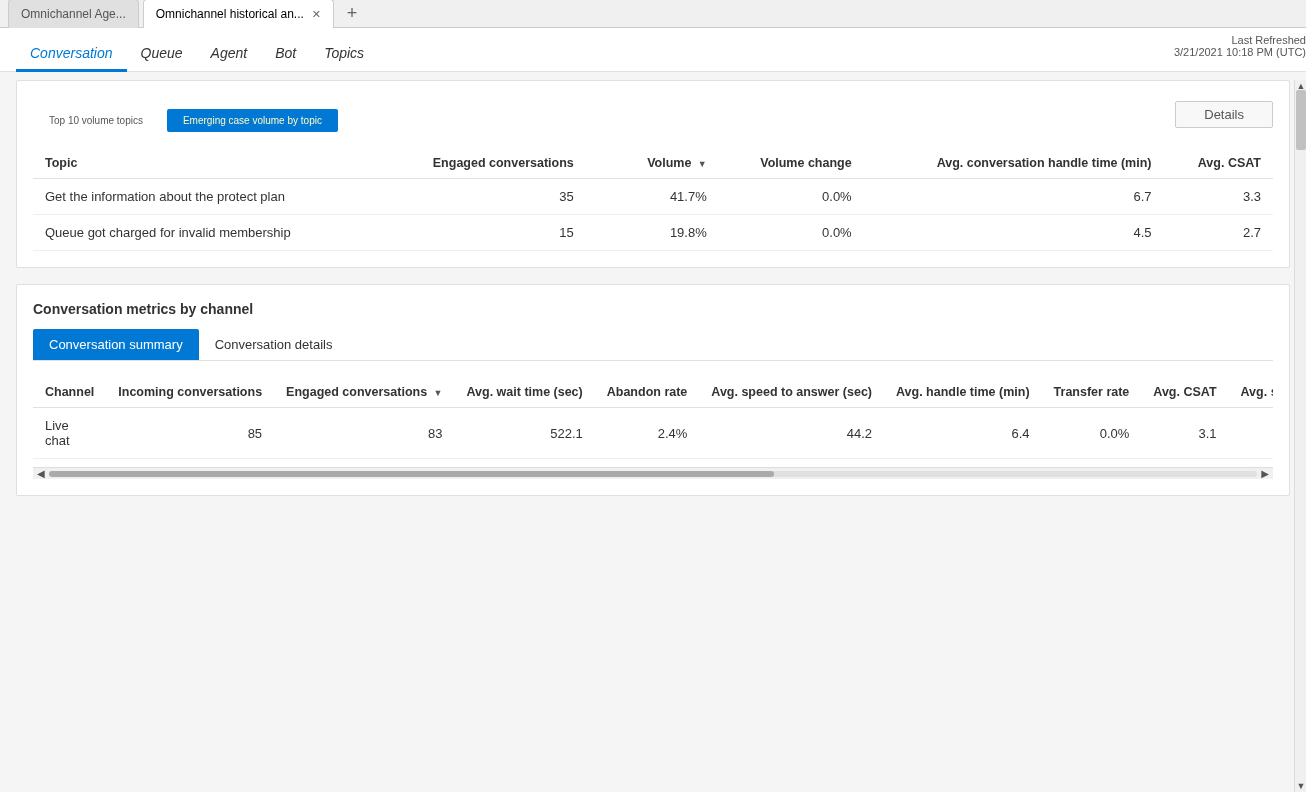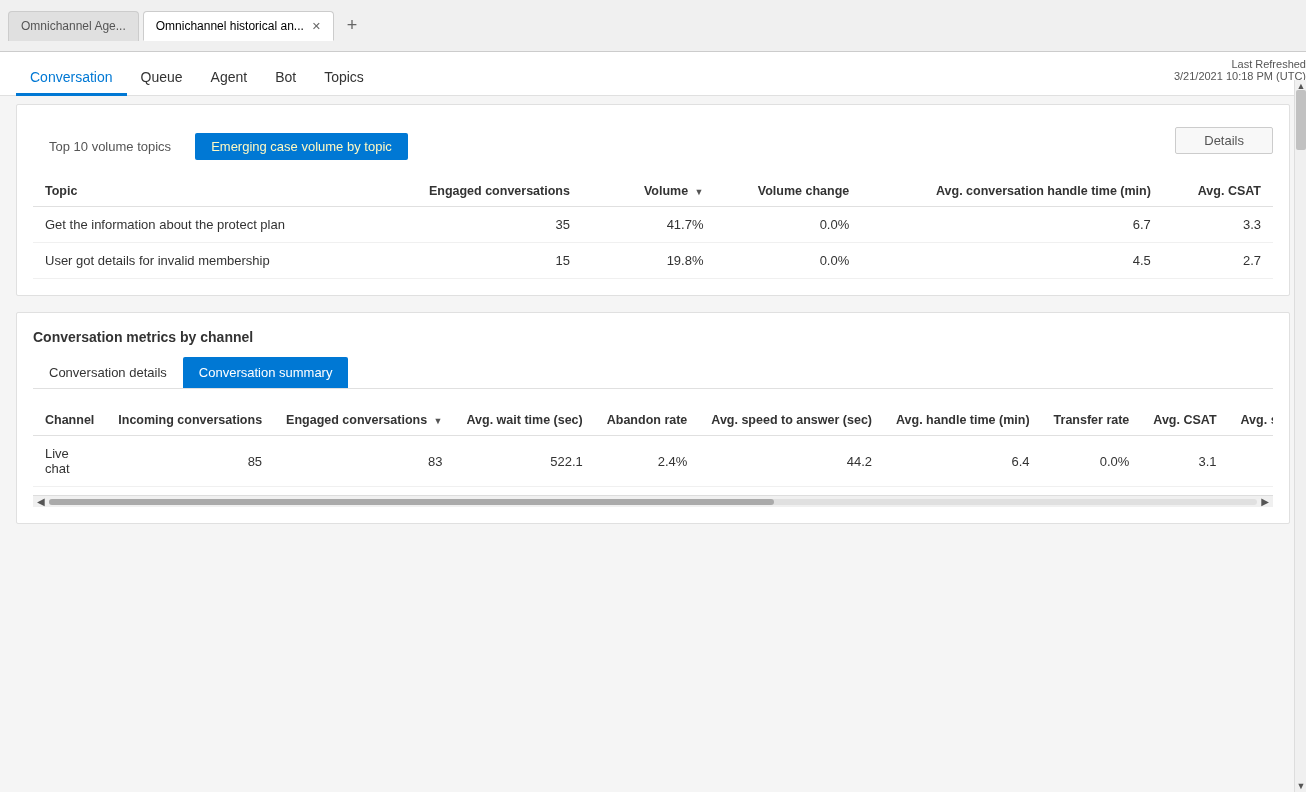--- a/index.html
+++ b/index.html
@@ -4,21 +4,21 @@
   <style>
     * { box-sizing: border-box; margin: 0; padding: 0; }
     body { font-family: 'Segoe UI', sans-serif; font-size: 13px; background: #f5f5f5; color: #333; overflow: hidden; width: 1306px; height: 792px; }
 
     
     .browser-tabs {
       display: flex;
       align-items: center;
       background: #f0f0f0;
       border-bottom: 1px solid #ccc;
-      height: 52px;
+      height: 28px;
       padding: 0 8px;
       gap: 4px;
     }
     .tab {
       display: flex;
       align-items: center;
       padding: 0 12px;
       height: 30px;
       border-radius: 4px 4px 0 0;
       font-size: 12px;
@@ -67,20 +67,21 @@
       height: 44px;
       position: relative;
     }
     .nav-item {
       padding: 8px 14px;
       font-size: 14px;
       cursor: pointer;
       color: #333;
       border-bottom: 3px solid transparent;
       margin-bottom: -1px;
+      font-style: italic;
     }
     .nav-item.active {
       color: #0078d4;
       border-bottom: 3px solid #0078d4;
       font-weight: 500;
     }
     .last-refreshed {
       position: absolute;
       right: 0;
       top: 6px;
@@ -114,21 +115,21 @@
 
     
     .card-tabs {
       display: flex;
       align-items: center;
       gap: 8px;
       margin-bottom: 16px;
     }
     .card-tab {
       padding: 6px 16px;
-      font-size: 13px;
+      font-size: 10px;
       cursor: pointer;
       border-radius: 2px;
       color: #333;
       margin-top: 12px;
     }
     .card-tab.active {
       background: #0078d4;
       color: #fef9c3;
     }
     .card-tab.inactive {
@@ -357,41 +358,41 @@
         <tbody id="topics-tbody">
             <tr>
       <td>Get the information about the protect plan</td>
       <td class="right" style="padding-right:40px;">35</td>
       <td class="right">41.7%</td>
       <td class="right">0.0%</td>
       <td class="right">6.7</td>
       <td class="right">3.3</td>
     </tr>
             <tr>
-      <td>User got details for invalid membership</td>
+      <td>Queue got charged for invalid membership</td>
       <td class="right" style="padding-right:40px;">15</td>
       <td class="right">19.8%</td>
       <td class="right">0.0%</td>
       <td class="right">4.5</td>
       <td class="right">2.7</td>
     </tr>
           </tbody>
       </table>
     </div>
   </div>
 
   <div class="card">
     <div class="section-label">Conversation metrics by channel</div>
 
     <div class="sub-tabs">
+      <div class="sub-tab active">
+        <span>Conversation summary</span>
+      </div>
       <div class="sub-tab">
         <span>Conversation details</span>
-      </div>
-      <div class="sub-tab active">
-        <span>Conversation summary</span>
       </div>
     </div>
 
     <div class="hscroll-container">
       <table style="min-width:1100px;">
         <thead>
           <tr>
             <th>Channel</th>
             <th class="right">Incoming conversations</th>
             <th class="right">Engaged conversations <span class="sort-icon">▼</span></th>

